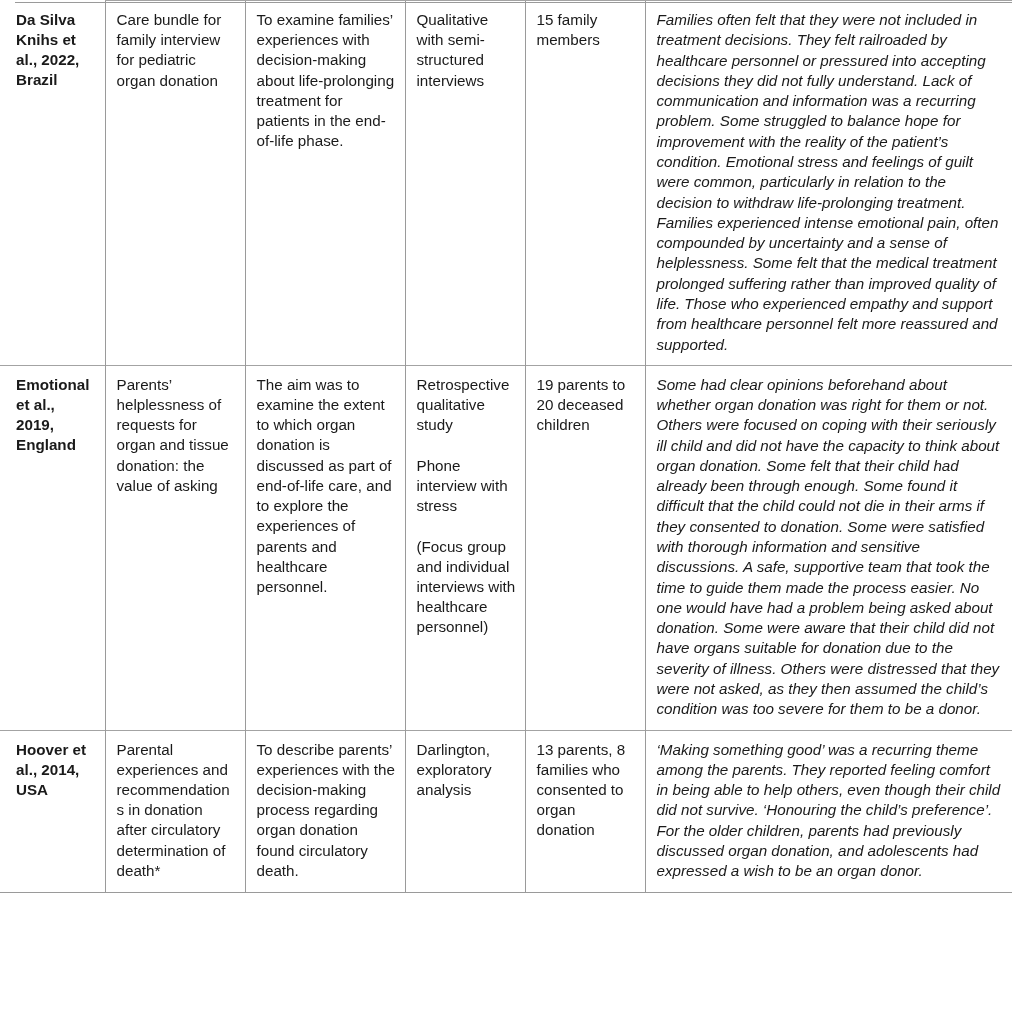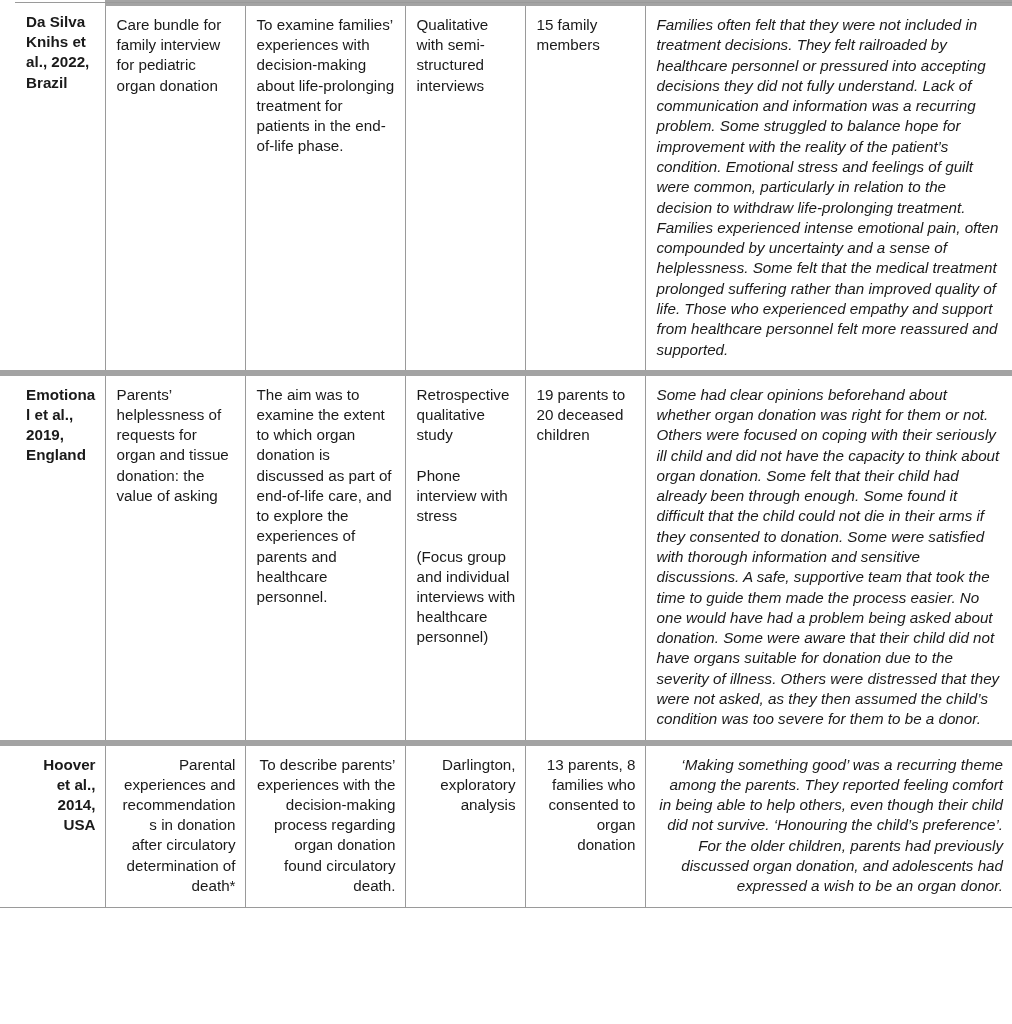--- a/index.html
+++ b/index.html
@@ -27,36 +27,35 @@
     width: 1012px;
     table-layout: fixed;
     font-size: 15.2px;
     line-height: 1.33;
   }
 
   table.study-table td {
     vertical-align: top;
     padding: 9px 9px 10px 11px;
     border-left: 1px solid #9a9a9a;
-    border-top: 6px solid #a3a3a3;
+    border-top: 1px solid #a3a3a3;
     box-sizing: border-box;
     word-wrap: break-word;
     overflow-wrap: break-word;
     hyphens: none;
   }
 
   table.study-table tr > td:first-child {
     border-left: none;
     font-weight: bold;
-    padding-left: 26px;
+    padding-left: 16px;
   }
 
   table.study-table tr:last-child td {
     border-bottom: 1px solid #9a9a9a;
-    text-align: right;
   }
 
   
   col.c-author  { width: 105px; }
   col.c-title   { width: 140px; }
   col.c-aim     { width: 160px; }
   col.c-method  { width: 120px; }
   col.c-part    { width: 120px; }
   col.c-find    { width: 367px; }
 

